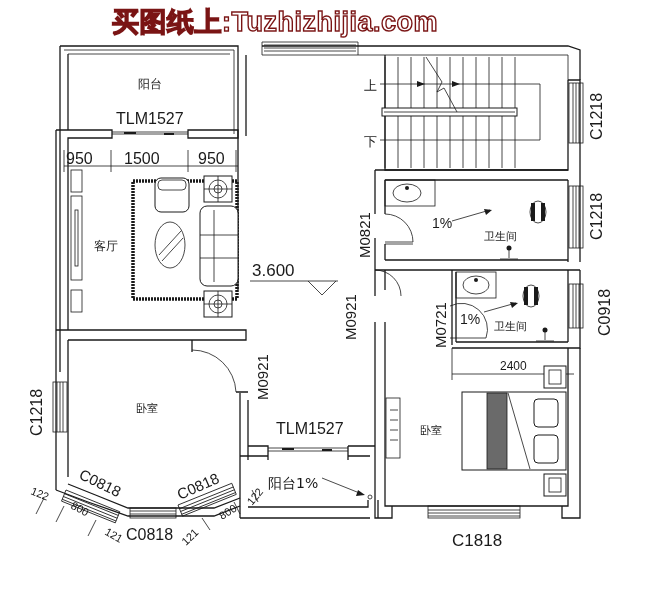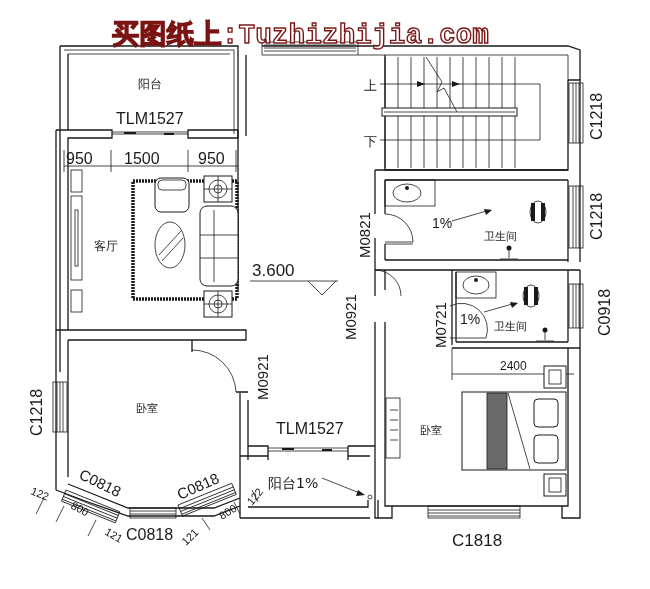--- a/index.html
+++ b/index.html
@@ -3,21 +3,21 @@
 <meta charset="utf-8">
 <style>
   html, body { margin: 0; padding: 0; background: #ffffff; }
   body { width: 650px; height: 589px; overflow: hidden; position: relative; font-family: "DejaVu Sans", sans-serif; }
   #plan { position: absolute; left: 0; top: 0; }
   .wall { fill: none; stroke: #1a1a1a; stroke-width: 1.3; }
   .thin { fill: none; stroke: #1a1a1a; stroke-width: 0.8; }
   .fill-w { fill: #ffffff; stroke: #1a1a1a; stroke-width: 1; }
   .lbl { font-family: "Liberation Sans", sans-serif; fill: #1a1a1a; }
   .cn { font-family: "DejaVu Sans", sans-serif; fill: #1a1a1a; }
-  .wm { position: absolute; left: 112px; top: 16px; font-family: Liberation Mono, monospace; font-weight: bold; font-size: 27px; color: #ffffff; -webkit-text-stroke: 1.4px #7a1414; letter-spacing: 0.5px; white-space: nowrap; }
+  .wm { position: absolute; left: 112px; top: 4px; font-family: Liberation Sans, sans-serif; font-weight: bold; font-size: 27px; color: #ffffff; -webkit-text-stroke: 1.4px #7a1414; letter-spacing: 0.5px; white-space: nowrap; }
 </style>
 </head>
 <body>
 
 <svg id="plan" width="650" height="589" viewBox="0 0 650 589" xmlns="http://www.w3.org/2000/svg">
 
   <g>
 
     <path class="wall" d="M60,46 L238,46 L238,136 M60,46 L60,372"></path>
     <path class="thin" d="M64,50 L234,50 L234,134"></path>

